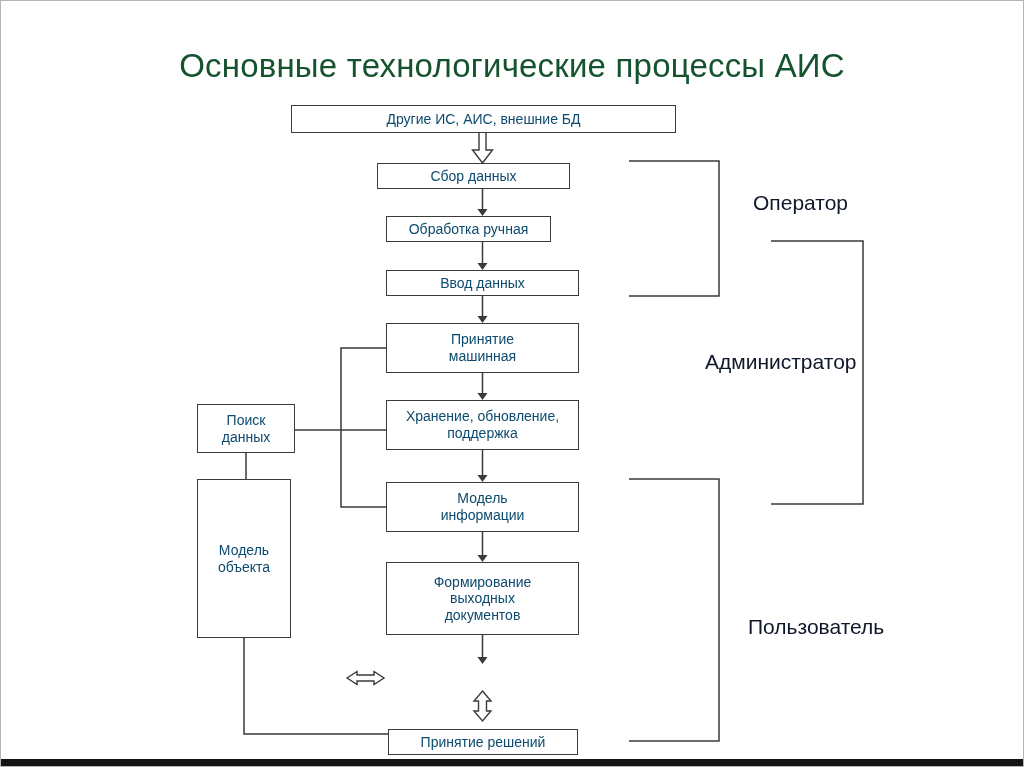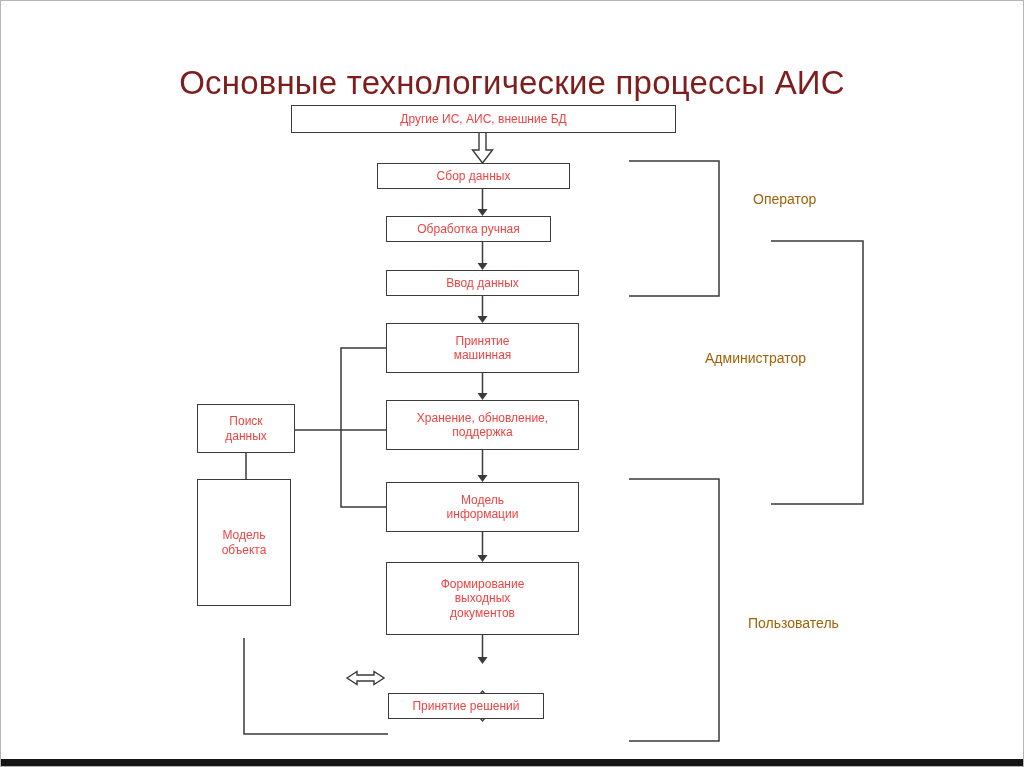--- a/index.html
+++ b/index.html
@@ -5,30 +5,30 @@
   * { margin:0; padding:0; box-sizing:border-box; }
   html,body { background:#ffffff; }
   .slide {
     position:relative; width:1024px; height:767px;
     background:#ffffff; border:1px solid #b5b5b5; overflow:hidden;
     font-family:"Liberation Sans","DejaVu Sans",sans-serif;
   }
   .title {
     position:absolute; top:46px; left:0; width:100%;
     text-align:center; font-size:33px; font-weight:400;
-    color:#7f1d1d; letter-spacing:0.2px; white-space:nowrap;margin-top:17px;
+    color:#14532d; letter-spacing:0.2px; white-space:nowrap;
   }
   .connectors { position:absolute; left:0; top:0; pointer-events:none; }
   .box {
     position:absolute; display:flex; align-items:center; justify-content:center;
     background:#ffffff; border:1.6px solid #3b3b3b;
-    text-align:center; color:#ef4444; font-size:12px; line-height:1.18;
+    text-align:center; color:#0c4a6e; font-size:14px; line-height:1.18;
   }
   .box-label { display:inline-block; }
-  .role-label { position:absolute; font-size:14px; color:#a16207; white-space:nowrap; }
+  .role-label { position:absolute; font-size:21px; color:#0f172a; white-space:nowrap; }
   .bottom-bar { position:absolute; left:0; bottom:0; width:100%; height:7px; background:#141414; }
 </style>
 </head>
 <body>
 
 <div class="slide">
 
   <h1 class="title">Основные технологические процессы АИС</h1>
 
   <svg class="connectors" width="1024" height="767" viewBox="0 0 1024 767">
@@ -85,28 +85,28 @@
   </div>
   <div class="box" style="left:385px;top:399px;width:193px;height:50px">
     <span class="box-label" style="max-width:172px">Хранение, обновление, поддержка</span>
   </div>
   <div class="box" style="left:385px;top:481px;width:193px;height:50px">
     <span class="box-label" style="max-width:95px">Модель информации</span>
   </div>
   <div class="box" style="left:385px;top:561px;width:193px;height:73px">
     <span class="box-label" style="max-width:112px">Формирование выходных документов</span>
   </div>
-  <div class="box" style="left:387px;top:692px;width:156px;height:26px">
+  <div class="box" style="left:387px;top:728px;width:190px;height:26px">
     <span class="box-label">Принятие решений</span>
   </div>
 
   <div class="box" style="left:196px;top:403px;width:98px;height:49px">
     <span class="box-label" style="max-width:60px">Поиск данных</span>
   </div>
-  <div class="box" style="left:196px;top:478px;width:94px;height:127px">
+  <div class="box" style="left:196px;top:478px;width:94px;height:159px">
     <span class="box-label" style="max-width:62px">Модель объекта</span>
   </div>
 
   <span class="role-label" style="left:752px;top:190px">Оператор</span>
   <span class="role-label" style="left:704px;top:349px">Администратор</span>
   <span class="role-label" style="left:747px;top:614px">Пользователь</span>
 
   <div class="bottom-bar"></div>
 </div>
 

